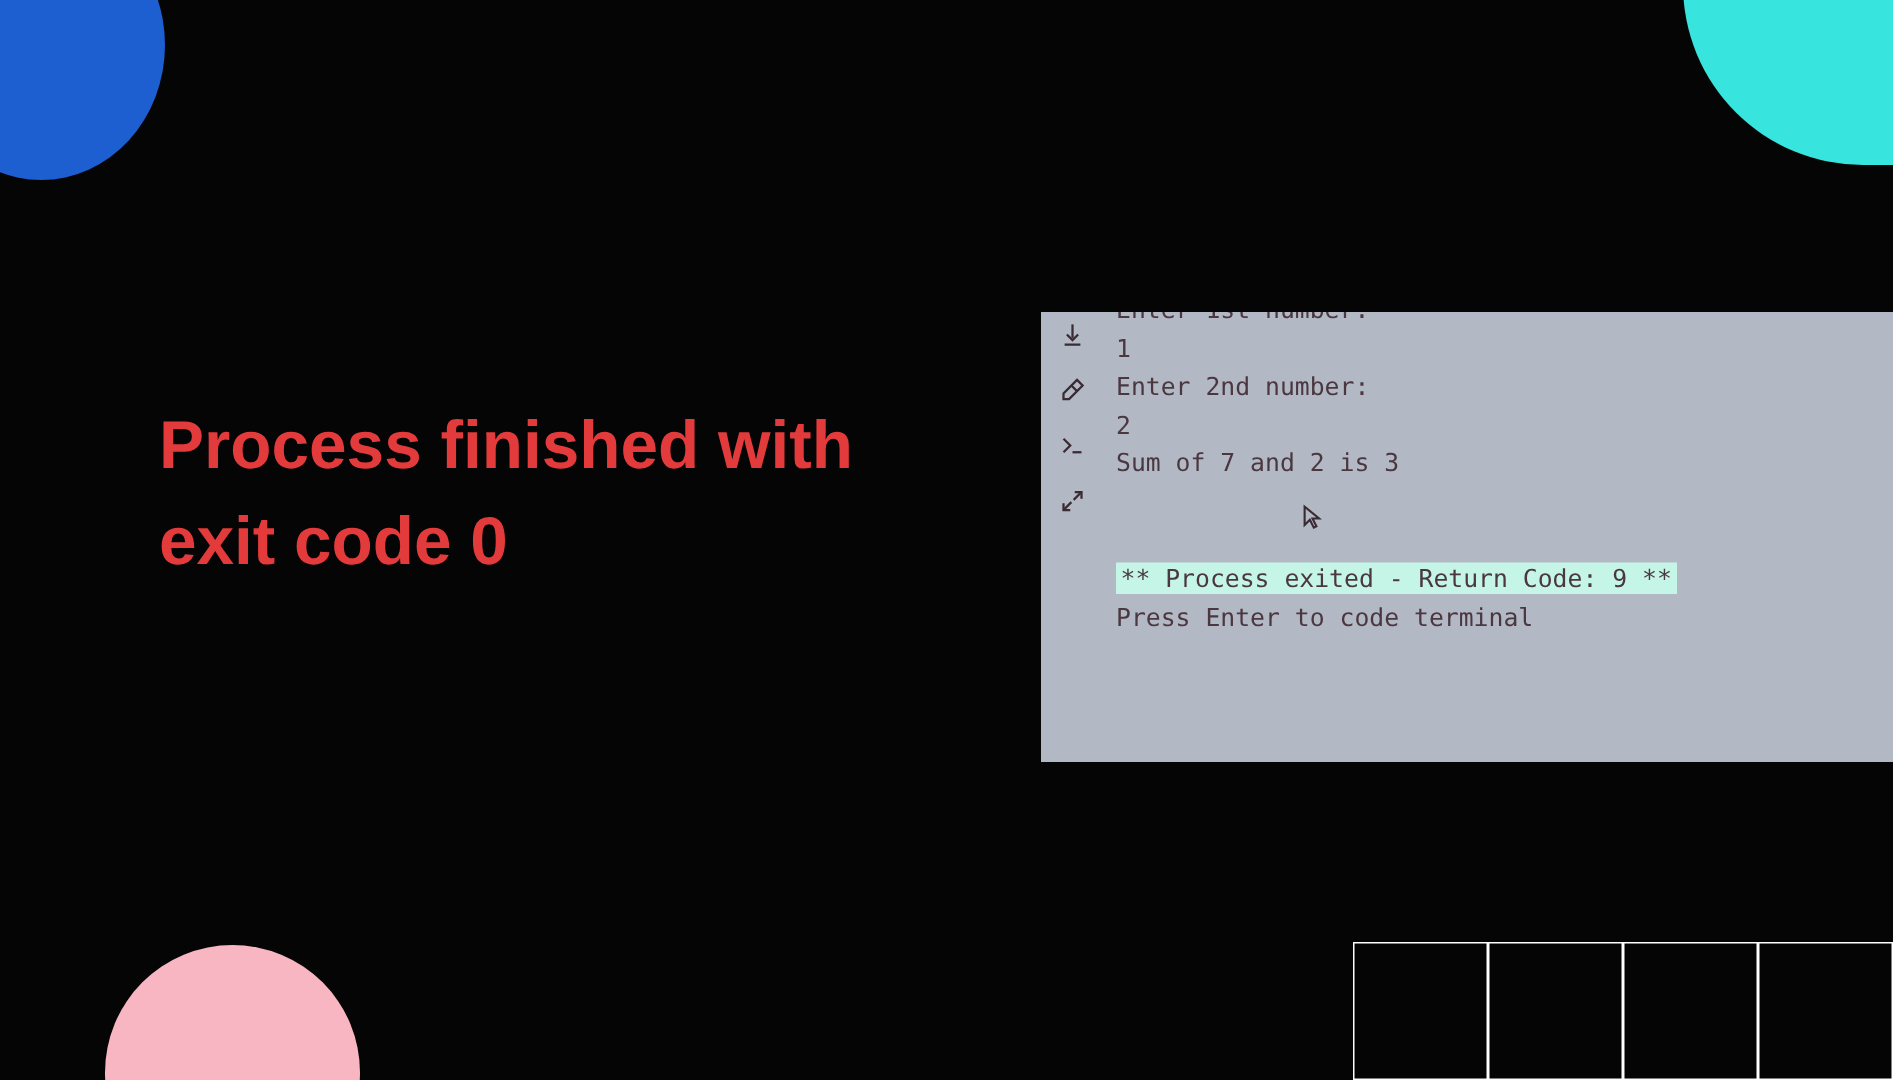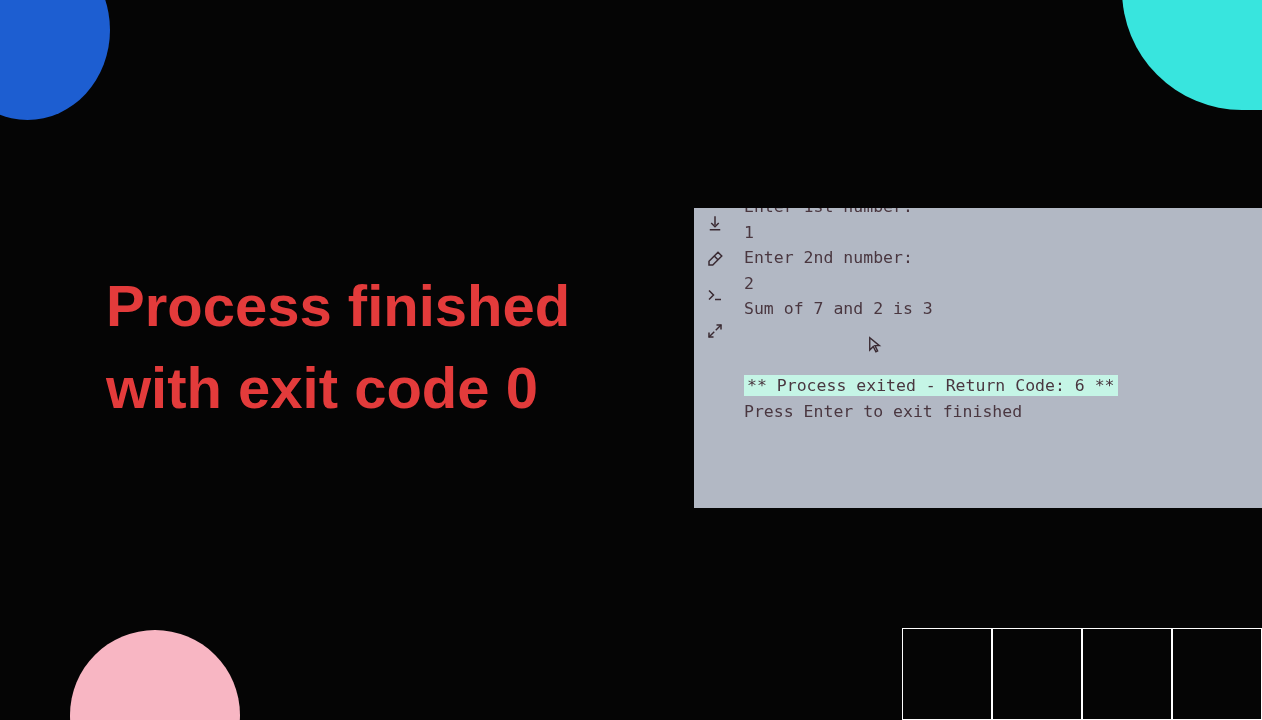--- a/index.html
+++ b/index.html
@@ -40,21 +40,21 @@
   }
 
   
   .headline {
     position: absolute;
     top: 265px;
     left: 106px;
     width: 540px;
     color: #e33b3b;
     font-weight: 900;
-    font-size: 58px;
+    font-size: 45px;
     line-height: 1.42;
     letter-spacing: 0px;
     font-family: Arial Black, Arial, sans-serif;
   }
 
   
   .terminal {
     position: absolute;
     top: 208px;
     left: 694px;
@@ -146,22 +146,22 @@
       <div class="terminal-body">
         <div class="line-clip">
           <div class="tline">Enter 1st number:</div>
         </div>
         <div class="tline">1</div>
         <div class="tline">Enter 2nd number:</div>
         <div class="tline">2</div>
         <div class="tline">Sum of 7 and 2 is 3</div>
         <div class="tline">&nbsp;</div>
         <div class="tline">&nbsp;</div>
-        <div class="tline"><span class="highlight">** Process exited - Return Code: 6 **</span></div>
-        <div class="tline">Press Enter to exit finished</div>
+        <div class="tline"><span class="highlight">** Process exited - Return Code: 9 **</span></div>
+        <div class="tline">Press Enter to code terminal</div>
       </div>
       <div class="cursor-arrow">
         <svg viewBox="0 0 16 20">
             <path d="M2 2 L2 16 L6 12 L9 18 L11 17 L8 11 L13 11 Z"></path>
           </svg>
       </div>
     </div>
   </div>
 
   <div class="grid-deco">

